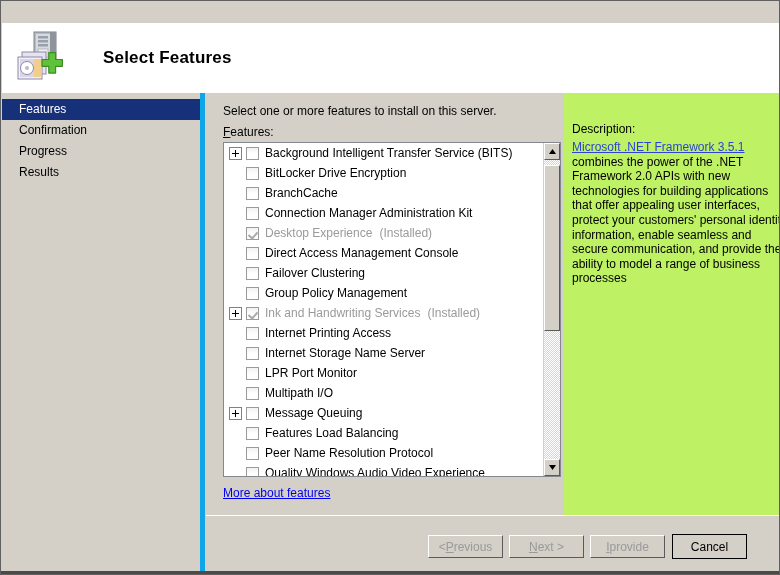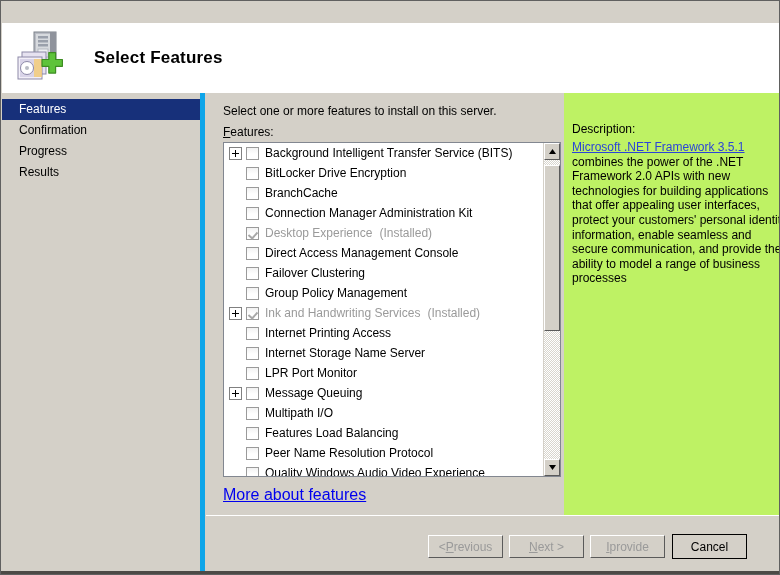--- a/index.html
+++ b/index.html
@@ -72,21 +72,21 @@
     width: 62px;
     height: 56px;
     margin-left: 10px;
     position: relative;
     flex: 0 0 auto;
   }
   .header-title {
     font-size: 17px;
     font-weight: bold;
     color: #000000;
-    margin-left: 20px;
+    margin-left: 29px;
     letter-spacing: 0.2px;
   }
 
   
   .sidebar {
     position: absolute;
     left: 1px;
     top: 92px;
     width: 203px;
     height: 481px;
@@ -254,21 +254,21 @@
     border-bottom: 1px solid #5a5a5a;
     box-sizing: border-box;
     cursor: default;
   }
 
   
   .more-link {
     position: absolute;
     left: 17px;
     top: 393px;
-    font-size: 16px;
+    font-size: 12px;
     color: #0000ee;
     text-decoration: underline;
     cursor: pointer;
     white-space: nowrap;
   }
 
   
   .desc-pane {
     position: absolute;
     left: 358px;
@@ -456,28 +456,28 @@
             <span class="expander"></span>
             <span class="cb"></span>
             <span class="feat-label">Internet Storage Name Server</span>
           </div>
           <div class="feat-row">
             <span class="expander"></span>
             <span class="cb"></span>
             <span class="feat-label">LPR Port Monitor</span>
           </div>
           <div class="feat-row">
+            <span class="expander"></span>
+            <span class="cb"></span>
+            <span class="feat-label">Multipath I/O</span>
+          </div>
+          <div class="feat-row">
             <span class="expander has-box"></span>
             <span class="cb"></span>
             <span class="feat-label">Message Queuing</span>
-          </div>
-          <div class="feat-row">
-            <span class="expander"></span>
-            <span class="cb"></span>
-            <span class="feat-label">Multipath I/O</span>
           </div>
           <div class="feat-row">
             <span class="expander"></span>
             <span class="cb"></span>
             <span class="feat-label">Features Load Balancing</span>
           </div>
           <div class="feat-row">
             <span class="expander"></span>
             <span class="cb"></span>
             <span class="feat-label">Peer Name Resolution Protocol</span>

